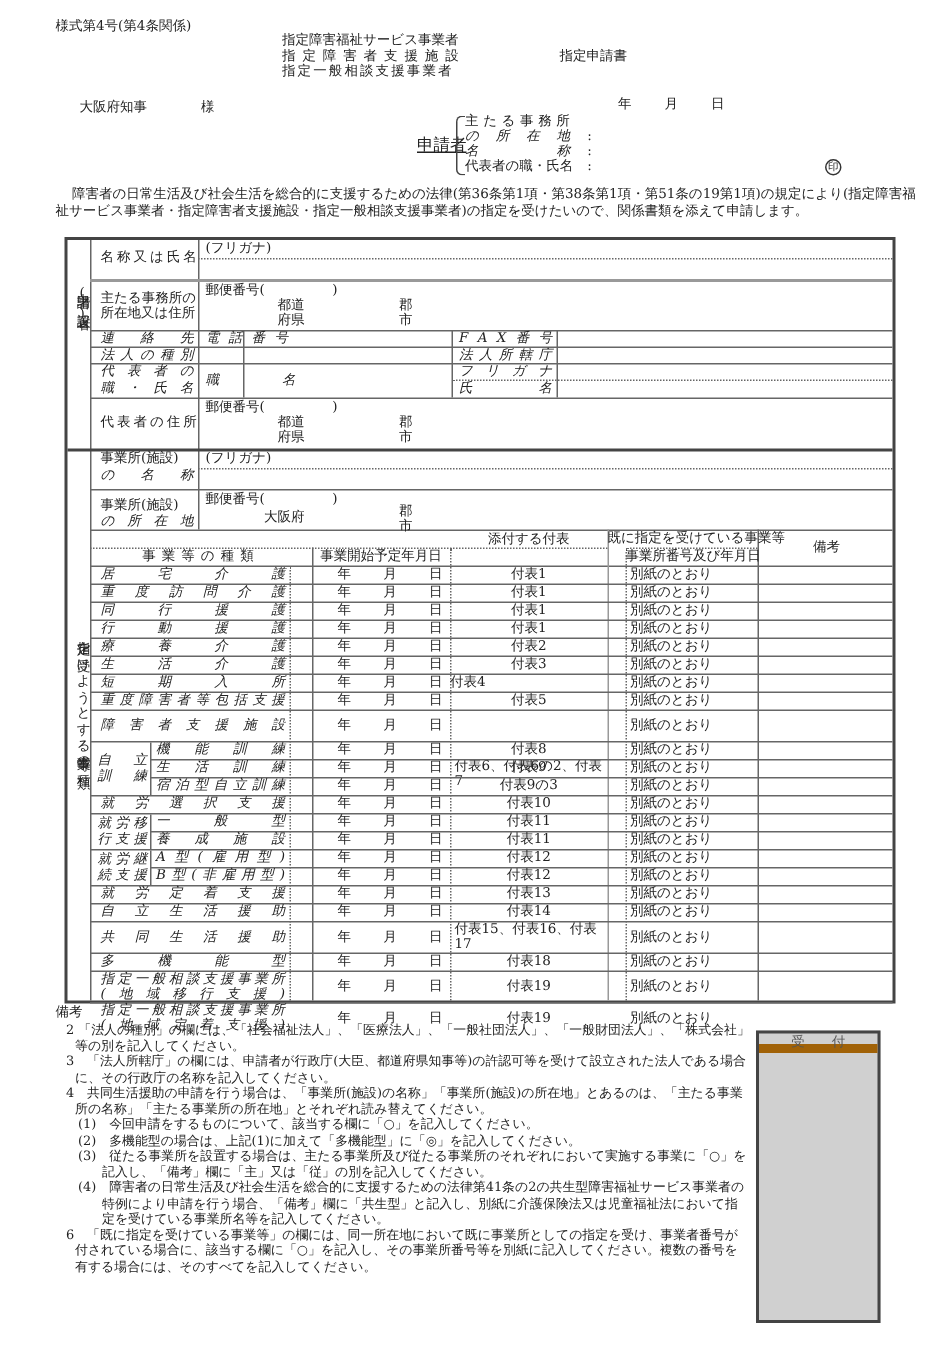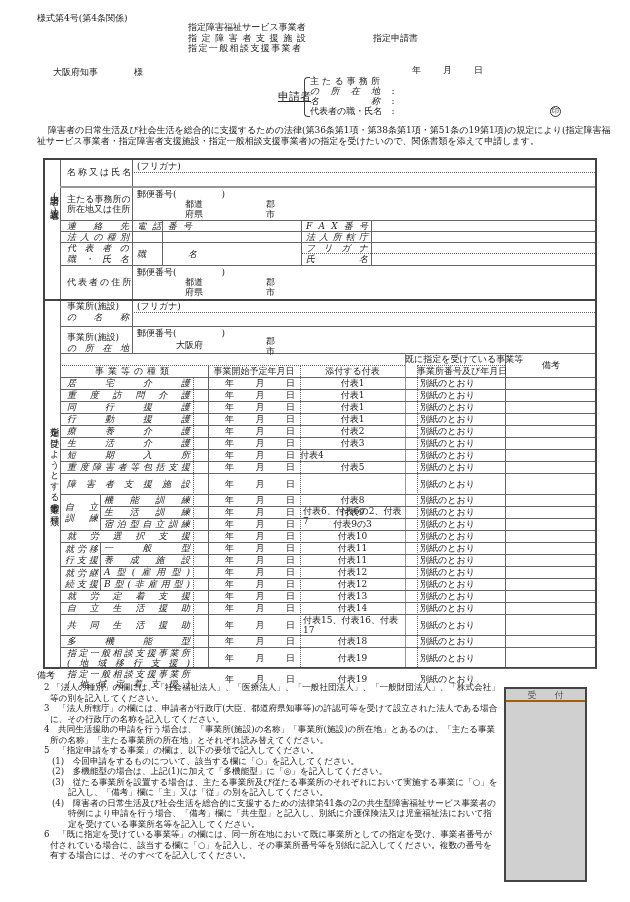--- a/index.html
+++ b/index.html
@@ -36,21 +36,21 @@
   .sp { display: flex; justify-content: space-between; }
   .vert { writing-mode: vertical-rl; text-orientation: upright; letter-spacing: 1px; font-size: 9px; position: absolute; }
   .c { text-align: center; }
 
   .notes-title { left: 37px; top: 670px; font-size: 9px; }
   .notes { left: 44px; top: 682px; width: 456px; font-size: 8.6px; line-height: 10.5px; white-space: normal; }
   .notes p { margin: 0; }
   .notes .ind2 { padding-left: 24px; text-indent: -16px; }
   .notes .hang { padding-left: 6px; text-indent: -6px; }
   .receipt { position: absolute; left: 504px; top: 687px; width: 83px; height: 195px; background: #d0d0d0; border: 2px solid #444; }
-  .receipt-head { height: 13px; border-bottom: 2px solid #a16207; text-align: center; font-size: 9px; color: #555; letter-spacing: 18px; padding-left: 18px; line-height: 12px; }
+  .receipt-head { height: 13px; border-bottom: 6px solid #a16207; text-align: center; font-size: 9px; color: #555; letter-spacing: 18px; padding-left: 18px; line-height: 12px; }
 </style>
 </head>
 <body>
 
 <div class="abs form-no">様式第4号(第4条関係)</div>
 
 <div class="abs titles">
   <div>指定障害福祉サービス事業者</div>
   <div class="t2">指定障害者支援施設</div>
   <div class="t3">指定一般相談支援事業者</div>
@@ -257,21 +257,21 @@
   <div class="ln v" style="left:163px;top:205px;height:302px;"></div>
   <div class="ln dv" style="left:148px;top:217px;height:290px;"></div>
   <div class="ln dv" style="left:255px;top:205px;height:302px;"></div>
   <div class="ln dv" style="left:372px;top:205px;height:302px;"></div>
 
   <div class="cell c" style="left:360px;width:100px;top:194px;">既に指定を受けている事業等</div>
   <div class="cell c" style="left:372px;width:88px;top:206px;">事業所番号及び年月日</div>
   <div class="cell c" style="left:460px;width:92px;top:200px;">備考</div>
   <div class="cell c" style="left:15px;width:148px;top:206px;letter-spacing:4px;">事業等の種類</div>
   <div class="cell c" style="left:163px;width:92px;top:206px;">事業開始予定年月日</div>
-  <div class="cell c" style="left:255px;width:105px;top:206px;">添付する付表</div>
+  <div class="cell c" style="left:255px;width:105px;top:195px;">添付する付表</div>
 
   <div class="cell" style="left:4px;top:260px;">
     <div class="vert" style="left:0;top:0;letter-spacing:0.5px;">指定を受けようとする事業等の種類</div>
   </div>
 
   <div id="rows">
       <div class="ln h" style="left: 15px; right: 0px; top: 229px;"></div>
       <div class="cell sp" style="left: 22px; top: 218px; width: 123px;">
         <i>居</i>
         <i>宅</i>
@@ -742,21 +742,20 @@
         </div>
       </div>
     </div>
 </div>
 
 <div class="abs notes-title">備考</div>
 <div class="abs notes">
   <p class="hang">2 「法人の種別」の欄には、「社会福祉法人」、「医療法人」、「一般社団法人」、「一般財団法人」、「株式会社」等の別を記入してください。</p>
   <p class="hang">3　「法人所轄庁」の欄には、申請者が行政庁(大臣、都道府県知事等)の許認可等を受けて設立された法人である場合に、その行政庁の名称を記入してください。</p>
   <p class="hang">4　共同生活援助の申請を行う場合は、「事業所(施設)の名称」「事業所(施設)の所在地」とあるのは、「主たる事業所の名称」「主たる事業所の所在地」とそれぞれ読み替えてください。</p>
-  <p class="hang">5　「指定申請をする事業」の欄は、以下の要領で記入してください。</p>
   <p class="ind2">(1)　今回申請をするものについて、該当する欄に「○」を記入してください。</p>
   <p class="ind2">(2)　多機能型の場合は、上記(1)に加えて「多機能型」に「◎」を記入してください。</p>
   <p class="ind2">(3)　従たる事業所を設置する場合は、主たる事業所及び従たる事業所のそれぞれにおいて実施する事業に「○」を記入し、「備考」欄に「主」又は「従」の別を記入してください。</p>
   <p class="ind2">(4)　障害者の日常生活及び社会生活を総合的に支援するための法律第41条の2の共生型障害福祉サービス事業者の特例により申請を行う場合、「備考」欄に「共生型」と記入し、別紙に介護保険法又は児童福祉法において指定を受けている事業所名等を記入してください。</p>
   <p class="hang">6　「既に指定を受けている事業等」の欄には、同一所在地において既に事業所としての指定を受け、事業者番号が付されている場合に、該当する欄に「○」を記入し、その事業所番号等を別紙に記入してください。複数の番号を有する場合には、そのすべてを記入してください。</p>
 </div>
 
 <div class="receipt">
   <div class="receipt-head">受付</div>
 </div>

